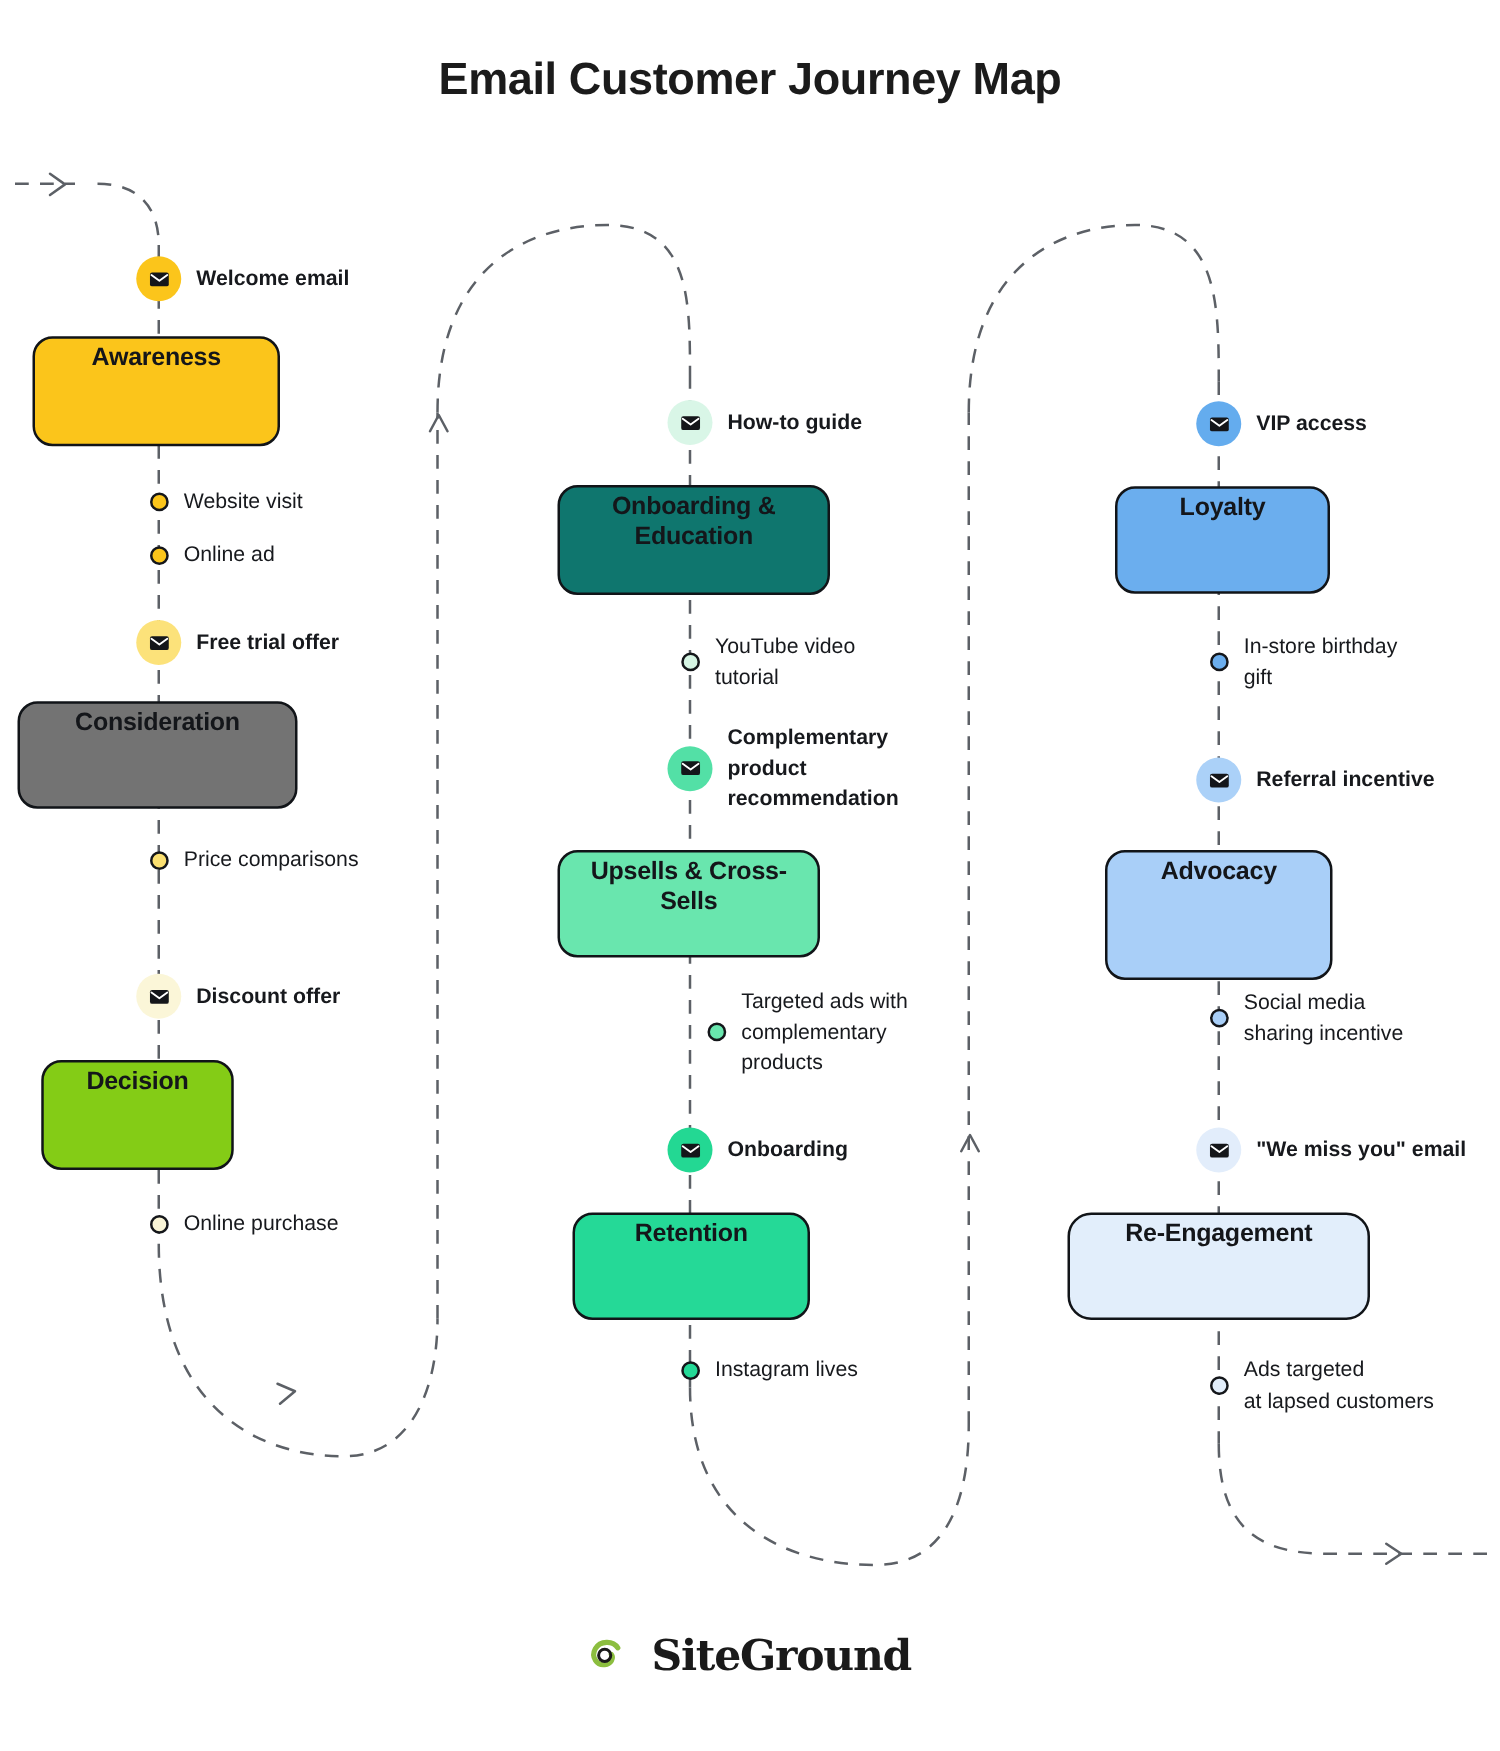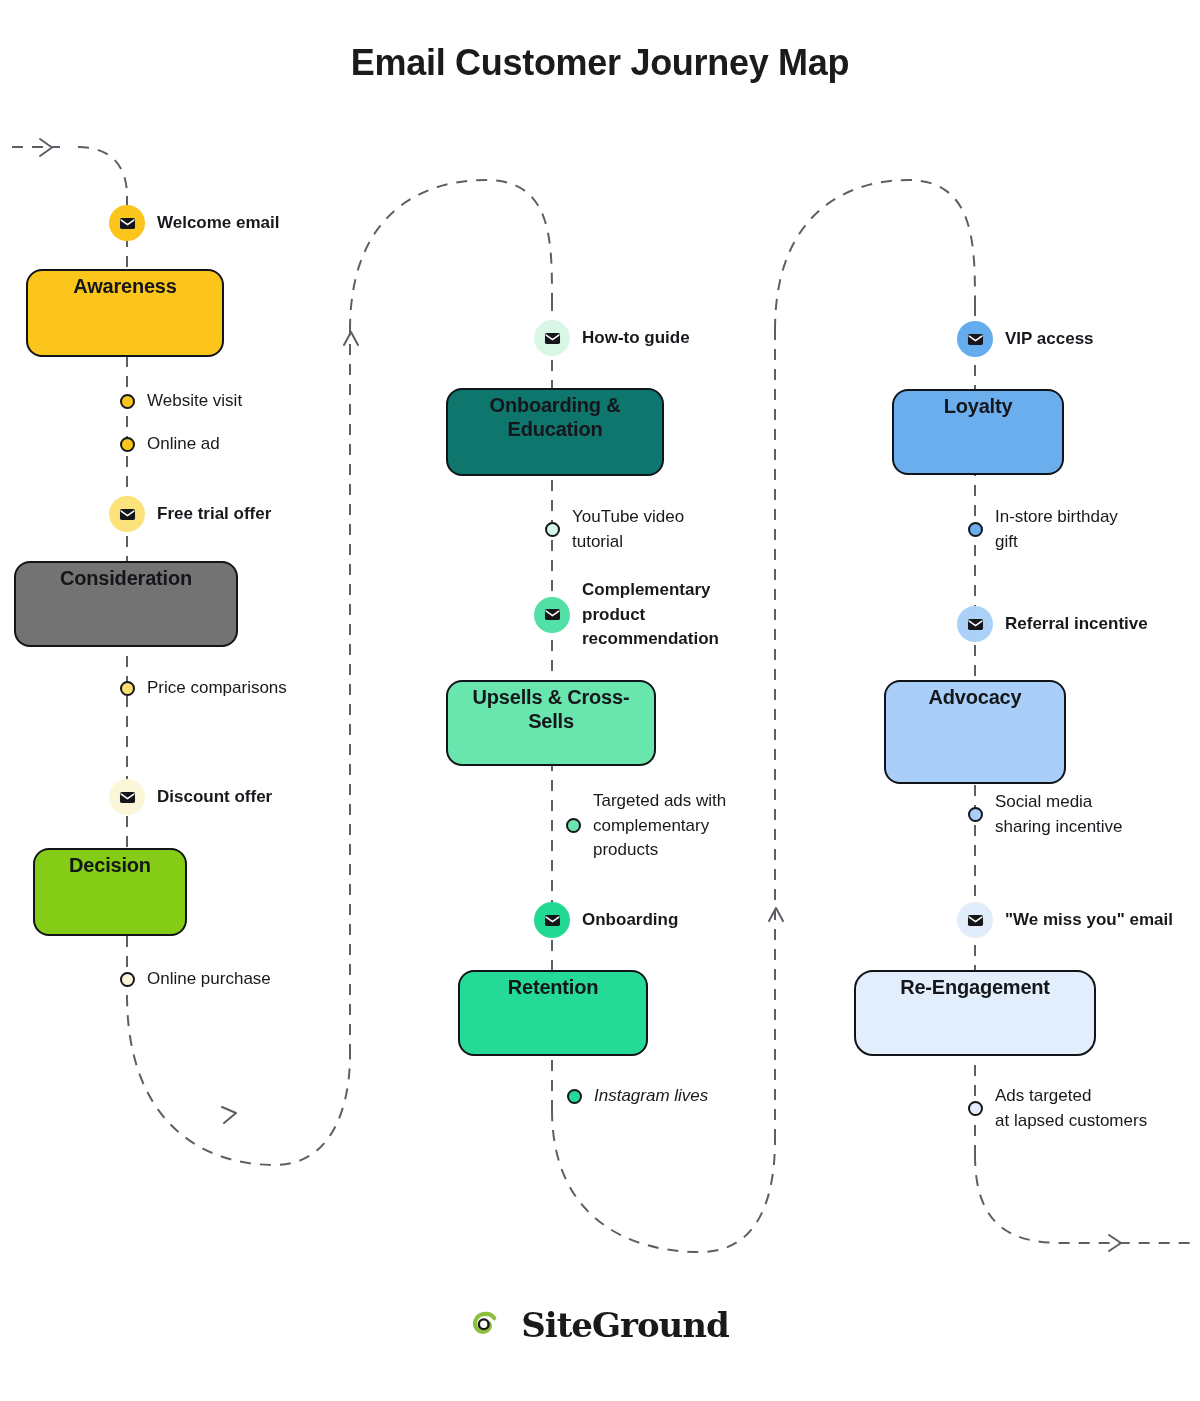--- a/index.html
+++ b/index.html
@@ -223,21 +223,21 @@
         <path d="M4 7.6 L12 13.4 L20 7.6" fill="none" stroke="#ffffff" stroke-width="1.9" stroke-linecap="round" stroke-linejoin="round"></path>
       </svg>
     </span>
     <span class="lbl">Onboarding</span>
   </div>
 
   <div class="stage-box" style="left:458px; top:970px; width:190px; height:86px; background:#25D997;">
     <span>Retention</span>
   </div>
 
-  <div class="node act" style="left:567px; top:1084px;font-style:italic;">
+  <div class="node act" style="left:545px; top:1084px;">
     <span class="bullet dot" style="background:#25D997;"></span>
     <span class="lbl">Instagram lives</span>
   </div>
 
   <div class="node touch" style="left:957px; top:321px;">
     <span class="bullet mail" style="background:#64ACEE;">
       <svg class="env" viewBox="0 0 24 24" aria-hidden="true">
         <rect x="2.5" y="5" width="19" height="14" rx="2.2" fill="#14161a"></rect>
         <path d="M4 7.6 L12 13.4 L20 7.6" fill="none" stroke="#ffffff" stroke-width="1.9" stroke-linecap="round" stroke-linejoin="round"></path>
       </svg>

